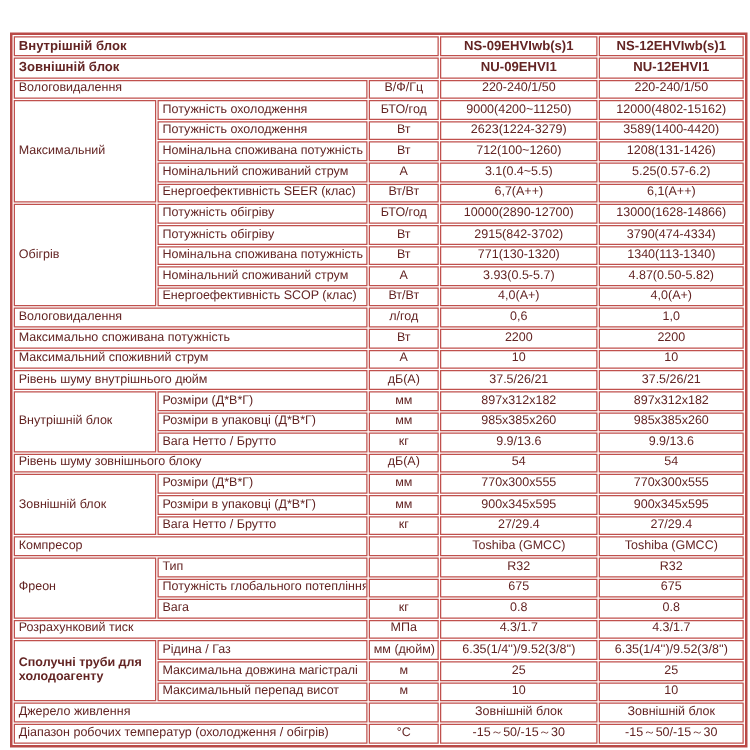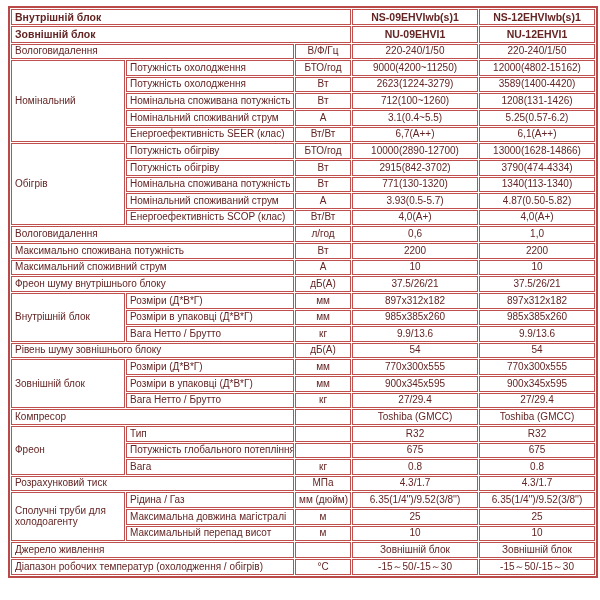--- a/index.html
+++ b/index.html
@@ -6,21 +6,21 @@
     margin: 0;
     background: #ffffff;
     width: 600px;
     height: 600px;
     font-family: "Liberation Sans", sans-serif;
   }
   #stage {
     width: 600px;
     height: 600px;
     box-sizing: border-box;
-    padding: 6px 8px 0 8px;
+    padding: 26px 8px 0 8px;
     background: #ffffff;
   }
   table.spec {
     border-collapse: separate;
     border-spacing: 1px;
     table-layout: fixed;
     width: 586px;
     height: 572px;
     border: 2px solid #b94a47;
     background: #ffffff;
@@ -32,21 +32,21 @@
     padding: 0 3px;
     overflow: hidden;
     white-space: nowrap;
     vertical-align: middle;
     background: #ffffff;
     line-height: 1.05;
   }
   td.lbl  { text-align: left; }
   td.ctr  { text-align: center; }
   td.bold { font-weight: bold; font-size: 10.5px; }
-  td.wrap { white-space: normal; }
+  td.wrap { white-space: normal; font-weight: bold; }
   col.c1 { width: 114px; }
   col.c2 { width: 168px; }
   col.c3 { width: 56px;  }
   col.c4 { width: 126px; }
   col.c5 { width: 116px; }
 </style>
 </head>
 <body>
 
 <div id="stage">
@@ -72,21 +72,21 @@
   </tr>
 
   <tr>
     <td colspan="2" class="lbl">Вологовидалення</td>
     <td class="ctr">В/Ф/Гц</td>
     <td class="ctr">220-240/1/50</td>
     <td class="ctr">220-240/1/50</td>
   </tr>
 
   <tr>
-    <td rowspan="5" class="lbl">Номінальний</td>
+    <td rowspan="5" class="lbl">Максимальний</td>
     <td class="lbl">Потужність охолодження</td>
     <td class="ctr">БТО/год</td>
     <td class="ctr">9000(4200~11250)</td>
     <td class="ctr">12000(4802-15162)</td>
   </tr>
   <tr>
     <td class="lbl">Потужність охолодження</td>
     <td class="ctr">Вт</td>
     <td class="ctr">2623(1224-3279)</td>
     <td class="ctr">3589(1400-4420)</td>
@@ -154,21 +154,21 @@
     <td class="ctr">2200</td>
     <td class="ctr">2200</td>
   </tr>
   <tr>
     <td colspan="2" class="lbl">Максимальний споживний струм</td>
     <td class="ctr">А</td>
     <td class="ctr">10</td>
     <td class="ctr">10</td>
   </tr>
   <tr>
-    <td colspan="2" class="lbl">Фреон шуму внутрішнього блоку</td>
+    <td colspan="2" class="lbl">Рівень шуму внутрішнього дюйм</td>
     <td class="ctr">дБ(А)</td>
     <td class="ctr">37.5/26/21</td>
     <td class="ctr">37.5/26/21</td>
   </tr>
 
   <tr>
     <td rowspan="3" class="lbl">Внутрішній блок</td>
     <td class="lbl">Розміри (Д*В*Г)</td>
     <td class="ctr">мм</td>
     <td class="ctr">897х312х182</td>

